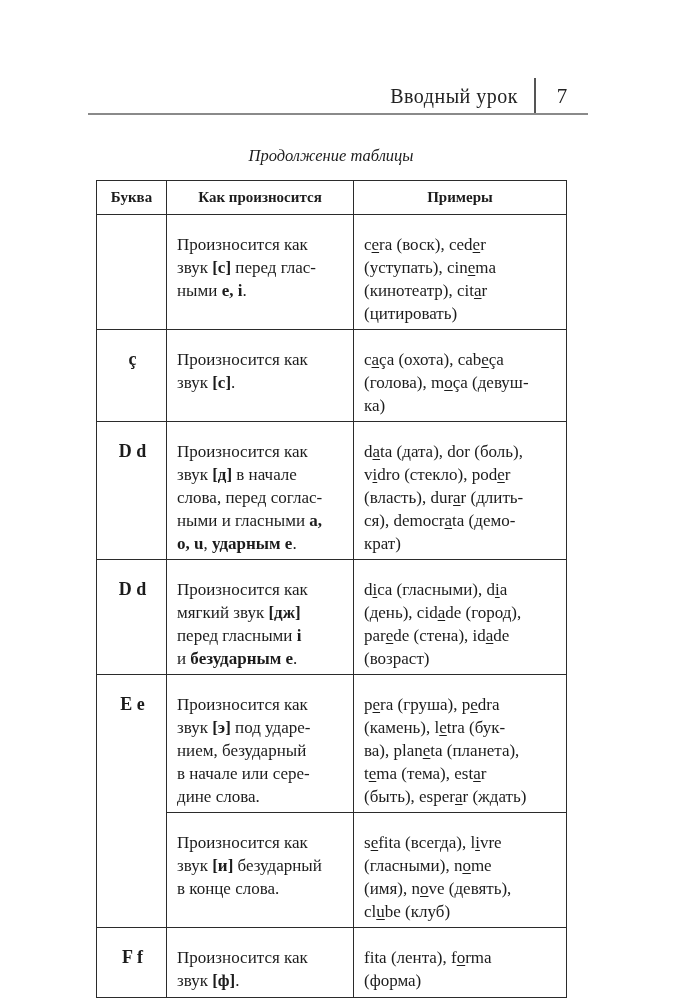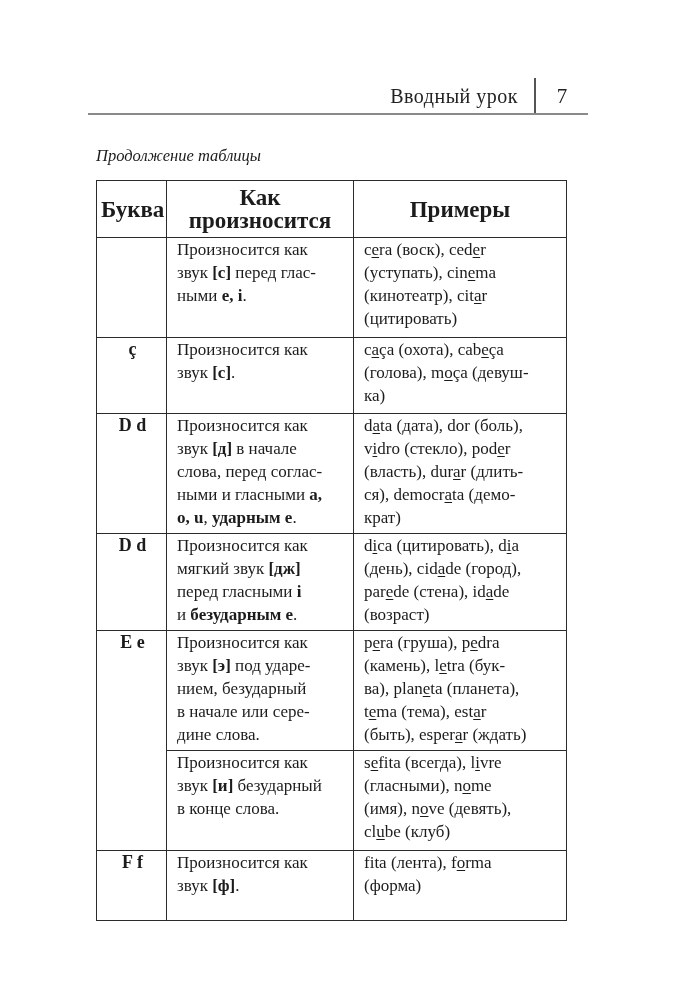--- a/index.html
+++ b/index.html
@@ -24,36 +24,36 @@
   .head-vbar{width:2px;height:36px;background:#555;}
   .page-number{
     width:52px;text-align:center;font-size:21px;color:#222;
   }
   .head-rule{
     position:absolute;left:88px;top:113px;width:500px;height:2px;background:#8a8a8a;
   }
   
   .table-caption{
     position:absolute;left:96px;top:146px;width:470px;
-    text-align:left;font-style:italic;font-size:16.5px;color:#1c1c1c;
+    text-align:center;font-style:italic;font-size:16.5px;color:#1c1c1c;
   }
   
   table.pron{
     position:absolute;left:96px;top:180px;width:470px;
     border-collapse:collapse;table-layout:fixed;
     font-size:17px;line-height:23px;
   }
   table.pron th, table.pron td{
     border:1.5px solid #2b2b2b;
     vertical-align:top;
-    padding:0 8px 4px 10px;
+    padding:18px 8px 4px 10px;
     box-sizing:border-box;
   }
   table.pron th{
-    font-size:23px;font-weight:bold;text-align:center;
+    font-size:15px;font-weight:bold;text-align:center;
     padding:5px 4px;height:33px;vertical-align:middle;
   }
   td.letter{
     text-align:center;font-weight:bold;font-size:18px;
     padding-top:7px;
   }
   .b{font-weight:bold;}
   .u{text-decoration:underline;text-underline-offset:2px;text-decoration-thickness:1px;}
   tr.r1{height:100px;} tr.r2{height:76px;} tr.r3{height:120px;}
   tr.r4{height:95px;}  tr.r5{height:115px;margin-top:44px;} tr.r6{height:100px;}
@@ -98,21 +98,21 @@
         <td><span>c</span><span class="u">a</span><span>ça (охота), cab</span><span class="u">e</span><span>ça</span><br><span>(голова), m</span><span class="u">o</span><span>ça (девуш-</span><br><span>ка)</span></td>
       </tr>
       <tr class="r3">
         <td class="letter">D d</td>
         <td><span>Произносится как</span><br><span>звук </span><span class="b">[д]</span><span> в начале</span><br><span>слова, перед соглас-</span><br><span>ными и гласными </span><span class="b">а,</span><br><span class="b">о, u</span><span>, </span><span class="b">ударным е</span><span>.</span></td>
         <td><span>d</span><span class="u">a</span><span>ta (дата), dor (боль),</span><br><span>v</span><span class="u">i</span><span>dro (стекло), pod</span><span class="u">e</span><span>r</span><br><span>(власть), dur</span><span class="u">a</span><span>r (длить-</span><br><span>ся), democr</span><span class="u">a</span><span>ta (демо-</span><br><span>крат)</span></td>
       </tr>
       <tr class="r4">
         <td class="letter">D d</td>
         <td><span>Произносится как</span><br><span>мягкий звук </span><span class="b">[дж]</span><br><span>перед гласными </span><span class="b">i</span><br><span>и </span><span class="b">безударным е</span><span>.</span></td>
-        <td><span>d</span><span class="u">i</span><span>ca (цитировать), d</span><span class="u">i</span><span>a</span><br><span>(день), cid</span><span class="u">a</span><span>de (город),</span><br><span>par</span><span class="u">e</span><span>de (стена), id</span><span class="u">a</span><span>de</span><br><span>(возраст)</span></td>
+        <td><span>d</span><span class="u">i</span><span>ca (гласными), d</span><span class="u">i</span><span>a</span><br><span>(день), cid</span><span class="u">a</span><span>de (город),</span><br><span>par</span><span class="u">e</span><span>de (стена), id</span><span class="u">a</span><span>de</span><br><span>(возраст)</span></td>
       </tr>
       <tr class="r5">
         <td class="letter" rowspan="2">E e</td>
         <td><span>Произносится как</span><br><span>звук </span><span class="b">[э]</span><span> под ударе-</span><br><span>нием, безударный</span><br><span>в начале или сере-</span><br><span>дине слова.</span></td>
         <td><span>p</span><span class="u">e</span><span>ra (груша), p</span><span class="u">e</span><span>dra</span><br><span>(камень), l</span><span class="u">e</span><span>tra (бук-</span><br><span>ва), plan</span><span class="u">e</span><span>ta (планета),</span><br><span>t</span><span class="u">e</span><span>ma (тема), est</span><span class="u">a</span><span>r</span><br><span>(быть), esper</span><span class="u">a</span><span>r (ждать)</span></td>
       </tr>
       <tr class="r6">
         <td><span>Произносится как</span><br><span>звук </span><span class="b">[и]</span><span> безударный</span><br><span>в конце слова.</span></td>
         <td><span>s</span><span class="u">e</span><span>fita (всегда), l</span><span class="u">i</span><span>vre</span><br><span>(гласными), n</span><span class="u">o</span><span>me</span><br><span>(имя), n</span><span class="u">o</span><span>ve (девять),</span><br><span>cl</span><span class="u">u</span><span>be (клуб)</span></td>
       </tr>

